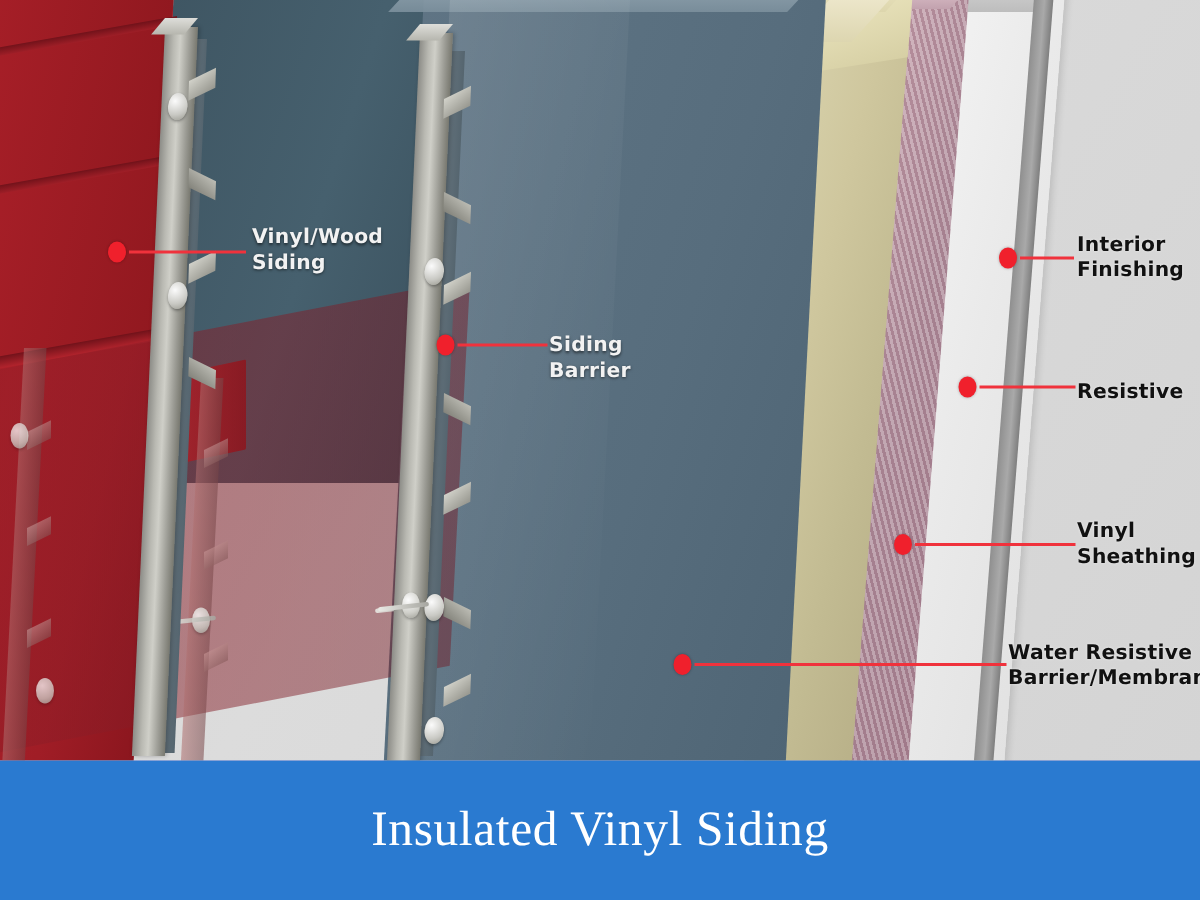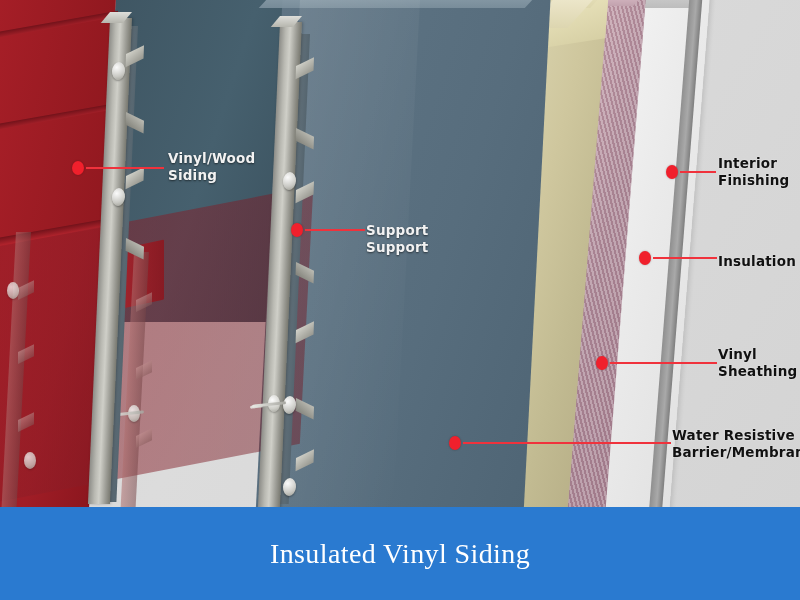--- a/index.html
+++ b/index.html
@@ -188,21 +188,21 @@
   }
   .lbl.light{color:#f2f2f2;text-shadow:0 1px 2px rgba(0,0,0,.55);}
 
   
   #banner{
     position:absolute;left:0;top:507px;width:800px;height:93px;
     background:#2a7ad0;display:flex;align-items:center;justify-content:center;
   }
   #banner .title{
     color:#ffffff;font-family:"Liberation Serif", serif;
-    font-size:28px;font-weight:400;letter-spacing:.4px;
+    font-size:33px;font-weight:400;letter-spacing:.4px;
   }
 </style>
 </head>
 <body>
 
 <div id="stage">
 
   <div id="scene">
     <div class="bg-grad"></div>
 
@@ -295,34 +295,34 @@
     <div class="callout">
       <div class="dot" style="left:72px;top:161px;"></div>
       <div class="leader" style="left:86px;top:167px;width:78px;"></div>
       <div class="lbl light" style="left:168px;top:150px;">Vinyl/Wood
 Siding</div>
     </div>
 
     <div class="callout">
       <div class="dot" style="left:291px;top:223px;"></div>
       <div class="leader" style="left:305px;top:229px;width:60px;"></div>
-      <div class="lbl light" style="left:366px;top:222px;">Support Support</div>
+      <div class="lbl light" style="left:366px;top:222px;">Siding Barrier</div>
     </div>
 
     <div class="callout">
       <div class="dot" style="left:666px;top:165px;"></div>
       <div class="leader" style="left:680px;top:171px;width:36px;"></div>
       <div class="lbl" style="left:718px;top:155px;">Interior
 Finishing</div>
     </div>
 
     <div class="callout">
       <div class="dot" style="left:639px;top:251px;"></div>
       <div class="leader" style="left:653px;top:257px;width:64px;"></div>
-      <div class="lbl" style="left:718px;top:253px;">Insulation</div>
+      <div class="lbl" style="left:718px;top:253px;">Resistive</div>
     </div>
 
     <div class="callout">
       <div class="dot" style="left:596px;top:356px;"></div>
       <div class="leader" style="left:610px;top:362px;width:107px;"></div>
       <div class="lbl" style="left:718px;top:346px;">Vinyl
 Sheathing</div>
     </div>
 
     <div class="callout">

